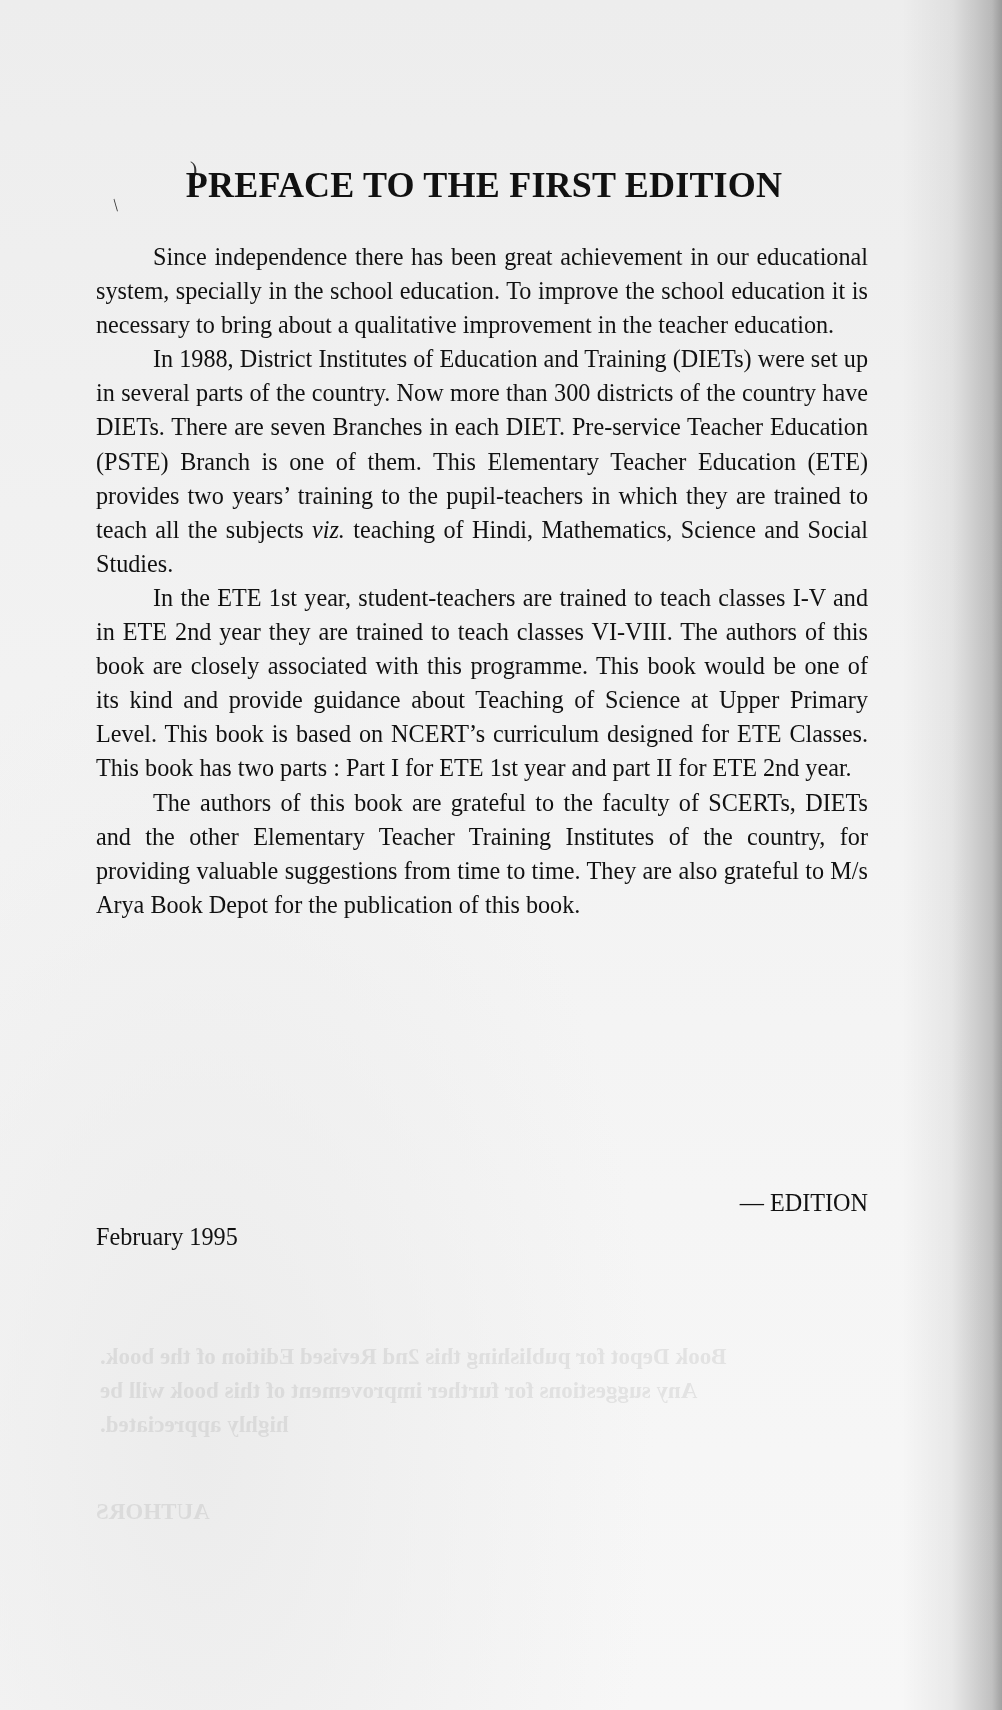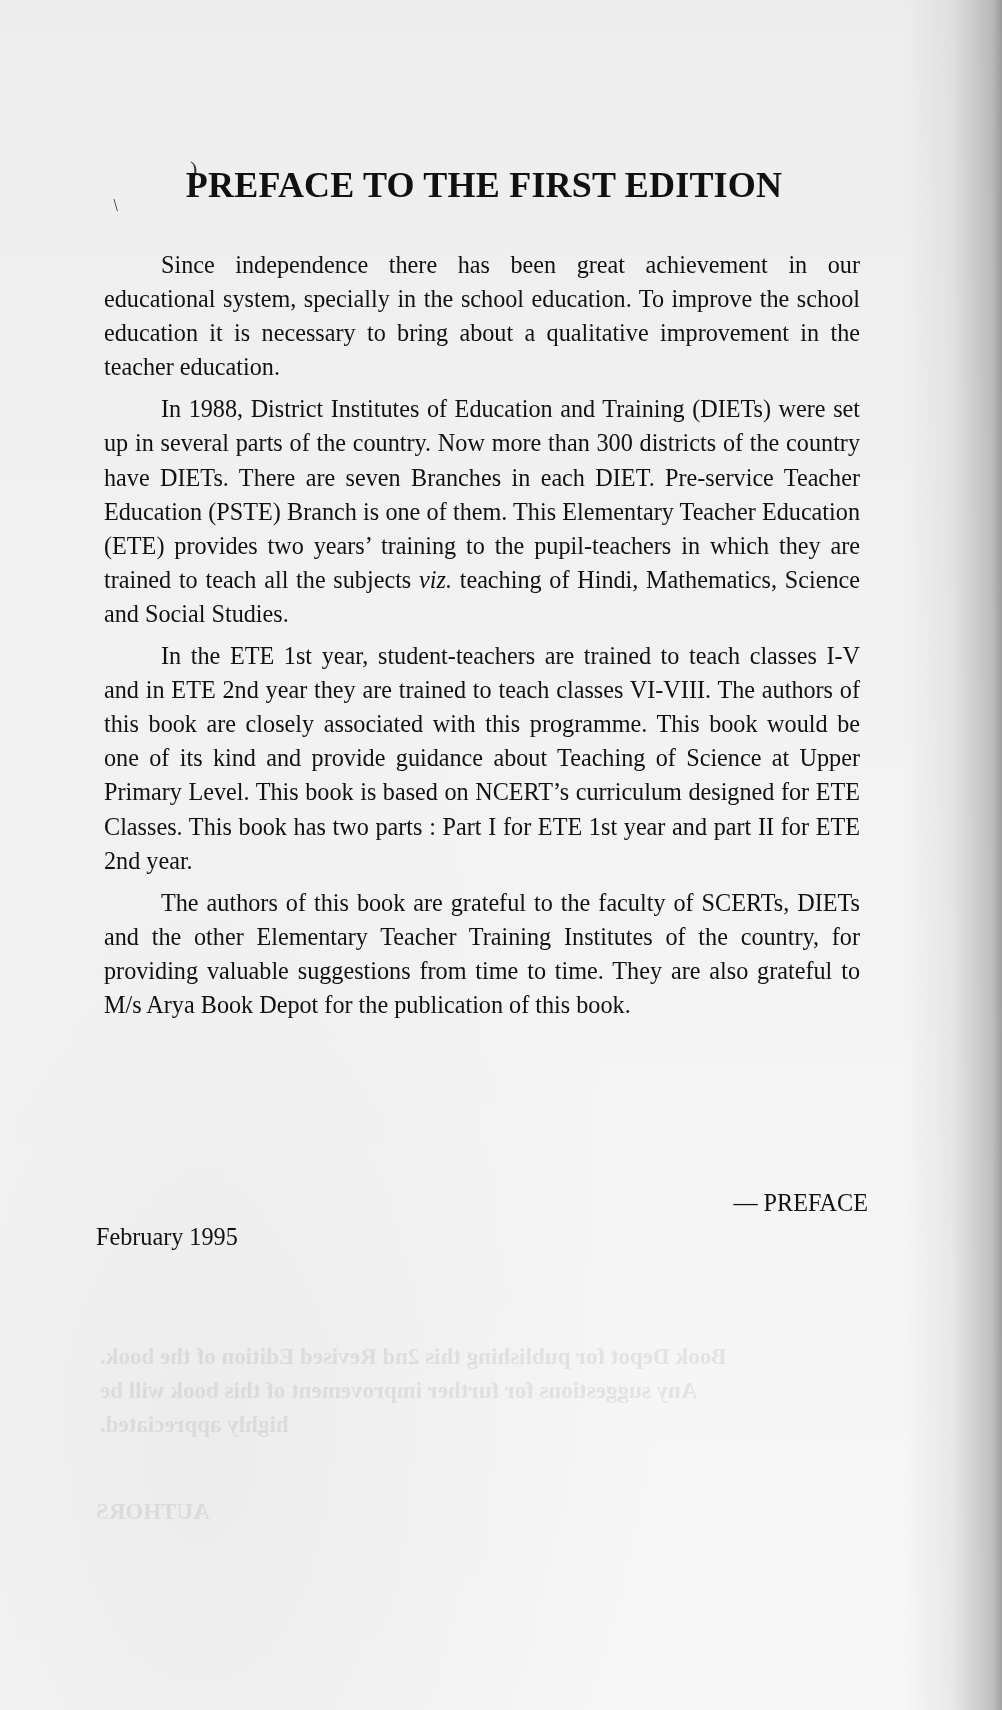--- a/index.html
+++ b/index.html
@@ -46,21 +46,21 @@
     .content {
       position: absolute;
       left: 96px;
       top: 240px;
       width: 772px;
       font-size: 24.2px;
       line-height: 34.1px;
       text-align: justify;
     }
     .para {
-      margin: 8px;
+      margin: 0;
       text-indent: 57px;
       text-align: justify;
     }
     .signoff {
       position: absolute;
       left: 96px;
       top: 1186px;
       width: 772px;
       font-size: 24.2px;
       line-height: 34px;
@@ -108,17 +108,17 @@
     </p>
     <p class="para">
       <span>In the ETE 1st year, student-teachers are trained to teach classes I-V and in ETE 2nd year they are trained to teach classes VI-VIII. The authors of this book are closely associated with this programme. This book would be one of its kind and provide guidance about Teaching of Science at Upper Primary Level. This book is based on NCERT’s curriculum designed for ETE Classes. This book has two parts : Part I for ETE 1st year and part II for ETE 2nd year.</span>
     </p>
     <p class="para">
       <span>The authors of this book are grateful to the faculty of SCERTs, DIETs and the other Elementary Teacher Training Institutes of the country, for providing valuable suggestions from time to time. They are also grateful to M/s Arya Book Depot for the publication of this book.</span>
     </p>
   </div>
 
   <div class="signoff">
-    <span class="authors">— PREFACE</span>
+    <span class="authors">— EDITION</span>
     <span class="date">February 1995</span>
   </div>
 
 </div>
 
 </body></html>

